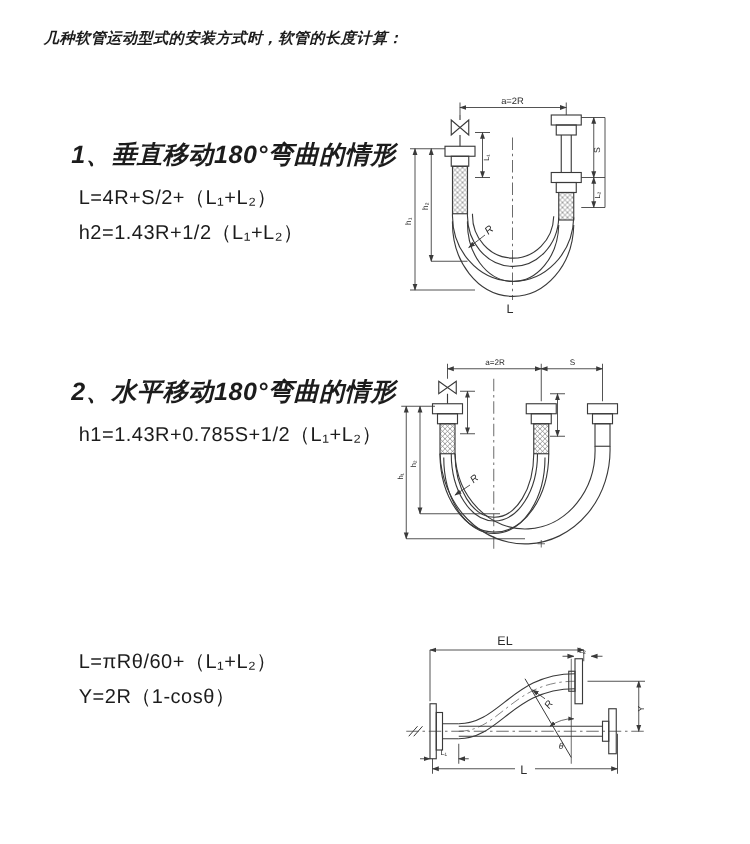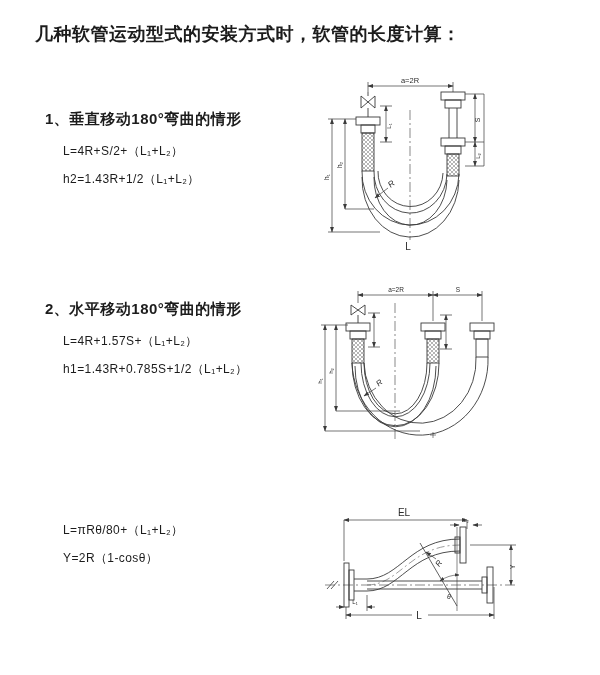--- a/index.html
+++ b/index.html
@@ -2,26 +2,27 @@
 <html><head>
 <meta charset="utf-8">
 <style>
   html,body{margin:0;padding:0;}
   body{
     width:600px;height:675px;position:relative;background:#ffffff;
     font-family:"Liberation Sans","DejaVu Sans",sans-serif;color:#1c1c1c;
     overflow:hidden;
   }
   .doc-title{
-    position:absolute;left:35px;top:22px;font-size:18px;font-weight:bold;
+    position:absolute;left:35px;top:22px;font-size:12px;font-weight:bold;
     letter-spacing:0.5px;
+    font-style:italic;
   }
   .section{position:absolute;left:45px;}
-  .sec-heading{font-size:15px;font-weight:bold;letter-spacing:0.5px;margin:0 0 8px 0;}
-  .formula{font-size:12px;letter-spacing:0.4px;margin:0 0 0 18px;line-height:28px;white-space:nowrap;}
+  .sec-heading{font-size:20px;font-weight:bold;letter-spacing:0.5px;margin:0 0 8px 12px;font-style:italic;}
+  .formula{font-size:16px;letter-spacing:0.4px;margin:0 0 0 18px;line-height:28px;white-space:nowrap;}
   #section-1{top:110px;}
   #section-2{top:300px;}
   #section-3{top:516px;}
   .diagram{position:absolute;}
   #diagram-1{left:318px;top:62px;}
   #diagram-2{left:312px;top:283px;}
   #diagram-3{left:322px;top:503px;}
   svg{display:block;}
   svg text{font-family:"Liberation Sans","DejaVu Sans",sans-serif;fill:#2b2b2b;}
 </style>
@@ -118,21 +119,20 @@
   <text x="11" y="115" font-size="6.5" text-anchor="middle" transform="rotate(-90 11 115)">h₁</text>
   <text x="24" y="103" font-size="6.5" text-anchor="middle" transform="rotate(-90 24 103)">h₂</text>
   <text x="73" y="64" font-size="6" text-anchor="middle" transform="rotate(-90 73 64)">L₁</text>
   <text x="75" y="124" font-size="8.5" font-style="italic" text-anchor="middle" transform="rotate(-40 75 124)">R</text>
   <text x="90" y="188" font-size="10" text-anchor="middle">L</text>
 </svg>
 </div>
 
 <div class="section" id="section-2">
   <p class="sec-heading">2、水平移动180°弯曲的情形</p>
-  <p class="formula">L=4R+1.57S+（L₁+L₂）</p>
   <p class="formula">h1=1.43R+0.785S+1/2（L₁+L₂）</p>
 </div>
 
 <div class="diagram" id="diagram-2">
 <svg width="280" height="185" viewBox="0 0 280 185">
   <defs>
     <pattern id="hatch2" patternUnits="userSpaceOnUse" width="4" height="4">
       <path d="M0,4 L4,0 M0,0 L4,4" stroke="#6a6a6a" stroke-width="0.5"></path>
     </pattern>
     <marker id="ar2" viewBox="0 0 10 10" refX="9" refY="5" markerWidth="8" markerHeight="8" orient="auto-start-reverse">
@@ -215,21 +215,21 @@
 
   <text x="84" y="9" font-size="6.5" text-anchor="middle">a=2R</text>
   <text x="146" y="9" font-size="6.5" text-anchor="middle">S</text>
   <text x="10" y="98" font-size="6" text-anchor="middle" transform="rotate(-90 10 98)">h₁</text>
   <text x="21" y="88" font-size="6" text-anchor="middle" transform="rotate(-90 21 88)">h₂</text>
   <text x="69" y="102" font-size="8" font-style="italic" text-anchor="middle" transform="rotate(-40 69 102)">R</text>
 </svg>
 </div>
 
 <div class="section" id="section-3">
-  <p class="formula">L=πRθ/80+（L₁+L₂）</p>
+  <p class="formula">L=πRθ/60+（L₁+L₂）</p>
   <p class="formula">Y=2R（1-cosθ）</p>
 </div>
 
 <div class="diagram" id="diagram-3">
 <svg width="285" height="150" viewBox="0 0 285 150">
   <defs>
     <marker id="ar3" viewBox="0 0 10 10" refX="9" refY="5" markerWidth="8" markerHeight="8" orient="auto-start-reverse">
       <path d="M0,1.5 L10,5 L0,8.5 Z" fill="#3a3a3a"></path>
     </marker>
   </defs>

